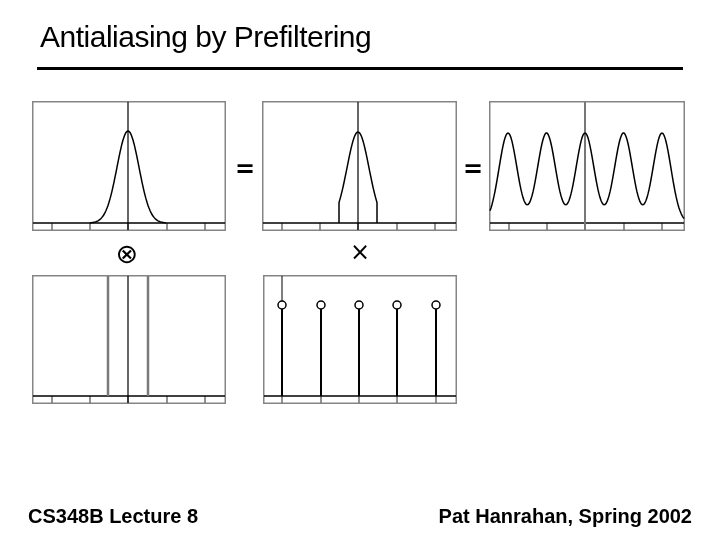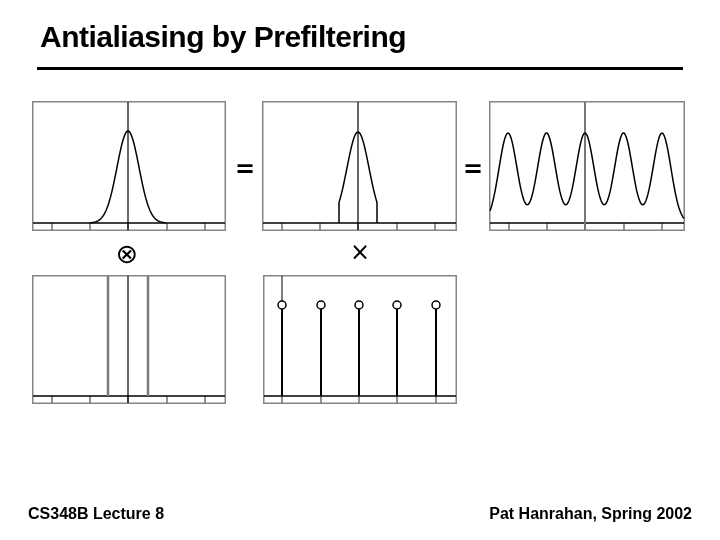--- a/index.html
+++ b/index.html
@@ -2,34 +2,34 @@
 <html><head>
 <meta charset="utf-8">
 <style>
   html,body{margin:0;padding:0;background:#fff;}
   body{
     width:720px;height:540px;position:relative;overflow:hidden;
     font-family:"Liberation Sans", sans-serif;color:#000;
   }
   .title{
     position:absolute;left:40px;top:20px;
-    font-size:30px;font-weight:bold;letter-spacing:-0.5px;white-space:nowrap;
+    font-size:30px;font-weight:normal;letter-spacing:-0.5px;white-space:nowrap;
   }
   .title-rule{
     position:absolute;left:37px;top:67px;width:646px;height:3px;background:#000;
   }
   .op{
     position:absolute;transform:translate(-50%,-50%);
     font-family:"DejaVu Sans", sans-serif;line-height:1;white-space:nowrap;
   }
   .op-eq{font-size:24px;font-weight:bold;}
   .op-conv{font-size:27px;font-weight:normal;}
   .op-mult{font-size:24px;font-weight:normal;}
   .footer{
-    position:absolute;top:505px;font-size:16px;font-weight:bold;white-space:nowrap;
+    position:absolute;top:505px;font-size:20px;font-weight:bold;white-space:nowrap;
   }
   .footer-left{left:28px;}
   .footer-right{right:28px;margin-left:23px;}
 </style>
 </head>
 <body>
 
 <div class="title">Antialiasing by Prefiltering</div>
 <div class="title-rule"></div>
 

